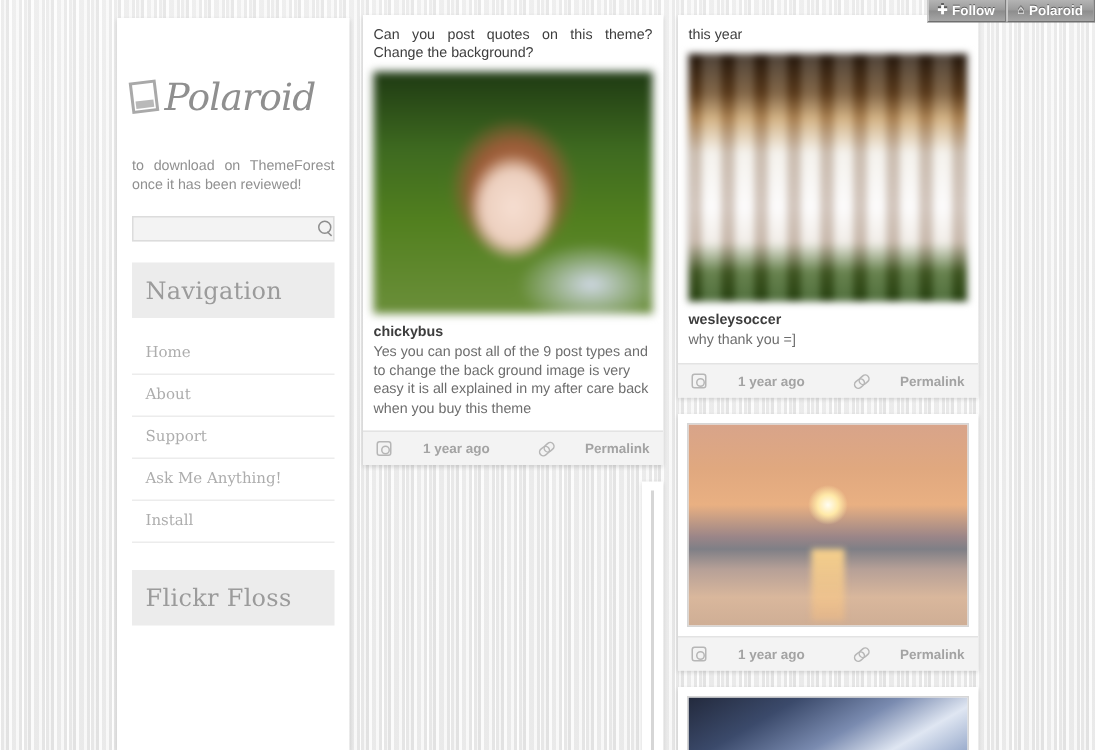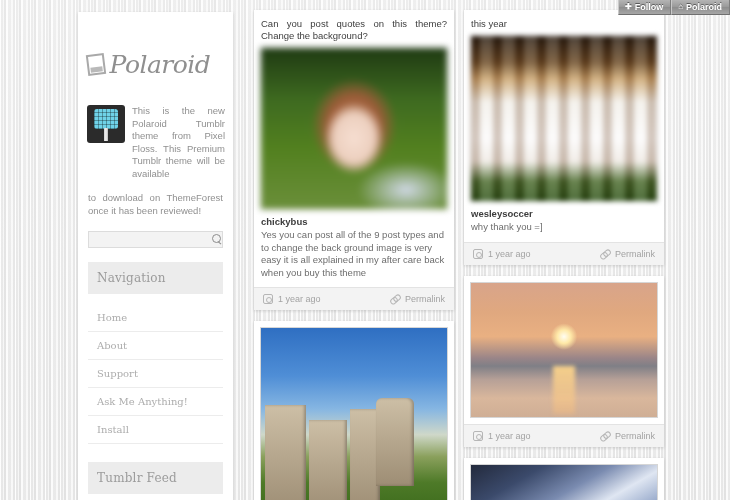--- a/index.html
+++ b/index.html
@@ -189,21 +189,21 @@
     background: #8d8d8d;
     transform: rotate(42deg);
     transform-origin: left center;
   }
 
   .panel-head {
     margin: 0 10px;
     background: #ececec;
     padding: 9px 9px;
     font-family: "DejaVu Serif", serif;
-    font-size: 12px;
+    font-size: 16px;
     color: #9b9b9b;
     letter-spacing: 0.2px;
   }
   .navlist { margin: 10px 10px 0 10px; list-style: none; }
   .navlist li {
     border-bottom: 1px solid #ececec;
   }
   .navlist li a {
     display: block;
     padding: 8px 9px 8px 9px;
@@ -223,21 +223,21 @@
 
   
   .col {
     width: 200px;
     margin-top: 10px;
     margin-left: 10px;
     display: flex;
     flex-direction: column;
     gap: 11px;
   }
-  #col1 { margin-left: 21px; }
+  #col1 { margin-left: 9px; align-items: flex-end; }
   #col2 { margin-left: 10px; }
 
   .post {
     background: #fff;
     box-shadow: 0 1px 3px rgba(0,0,0,0.14);
     padding: 6px 6px 0 6px;
   }
   .q-title {
     font-size: 9.5px;
     line-height: 12px;
@@ -268,21 +268,21 @@
     margin: 0 -6px;
     border-top: 1px solid #e3e3e3;
     background: #f3f3f3;
     display: flex;
     align-items: center;
     justify-content: space-between;
     padding: 6px 9px;
     font-size: 9px;
     color: #a3a3a3;
   }
-  .foot-left, .foot-right { display: flex; align-items: center; gap: 5px; cursor: pointer; }
+  .foot-left, .foot-right { display: flex; align-items: center; gap: 21px; cursor: pointer; font-weight: bold; }
 
   .ico-date {
     width: 10px; height: 10px;
     border: 1.2px solid #b6b6b6;
     border-radius: 2px;
     position: relative;
     flex: 0 0 10px;
   }
   .ico-date::after {
     content: "";
@@ -373,27 +373,20 @@
 
 <div id="page">
 
   <aside id="sidebar">
 
     <div class="logo-wrap">
       <span class="logo-frame"></span>
       <span class="logo-text">Polaroid</span>
     </div>
 
-    <div class="bio">
-      <div class="avatar">
-        <span class="lolly"></span>
-        <span class="stick"></span>
-      </div>
-      <div class="bio-text">This is the new Polaroid Tumblr theme from Pixel Floss. This Premium Tumblr theme will be available</div>
-    </div>
     <div class="bio-tail">to download on ThemeForest once it has been reviewed!</div>
 
     <div class="search-row">
       <div class="search-box">
         <input type="text" value="" placeholder="" style="">
         <span class="mag"></span>
       </div>
     </div>
 
     <div class="panel-head">Navigation</div>
@@ -409,21 +402,21 @@
           <a href="#">Support</a>
         </li>
       <li>
           <a href="#">Ask Me Anything!</a>
         </li>
       <li>
           <a href="#">Install</a>
         </li>
     </ul>
 
-    <div class="panel-head flickr-head">Tumblr Feed</div>
+    <div class="panel-head flickr-head">Flickr Floss</div>
 
     <div class="social">
       
       
       
       
       
     </div>
   </aside>
 

